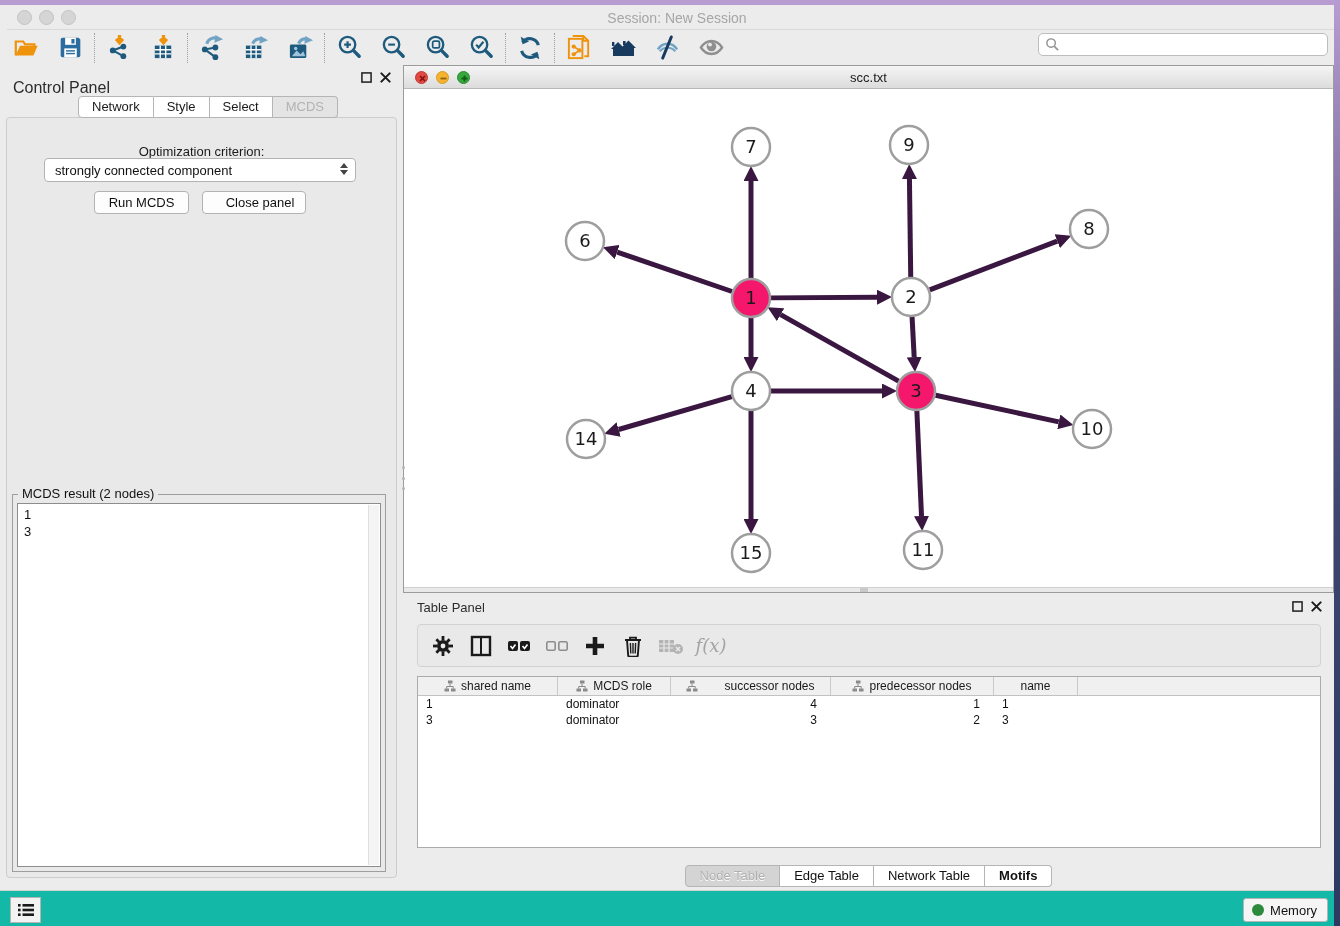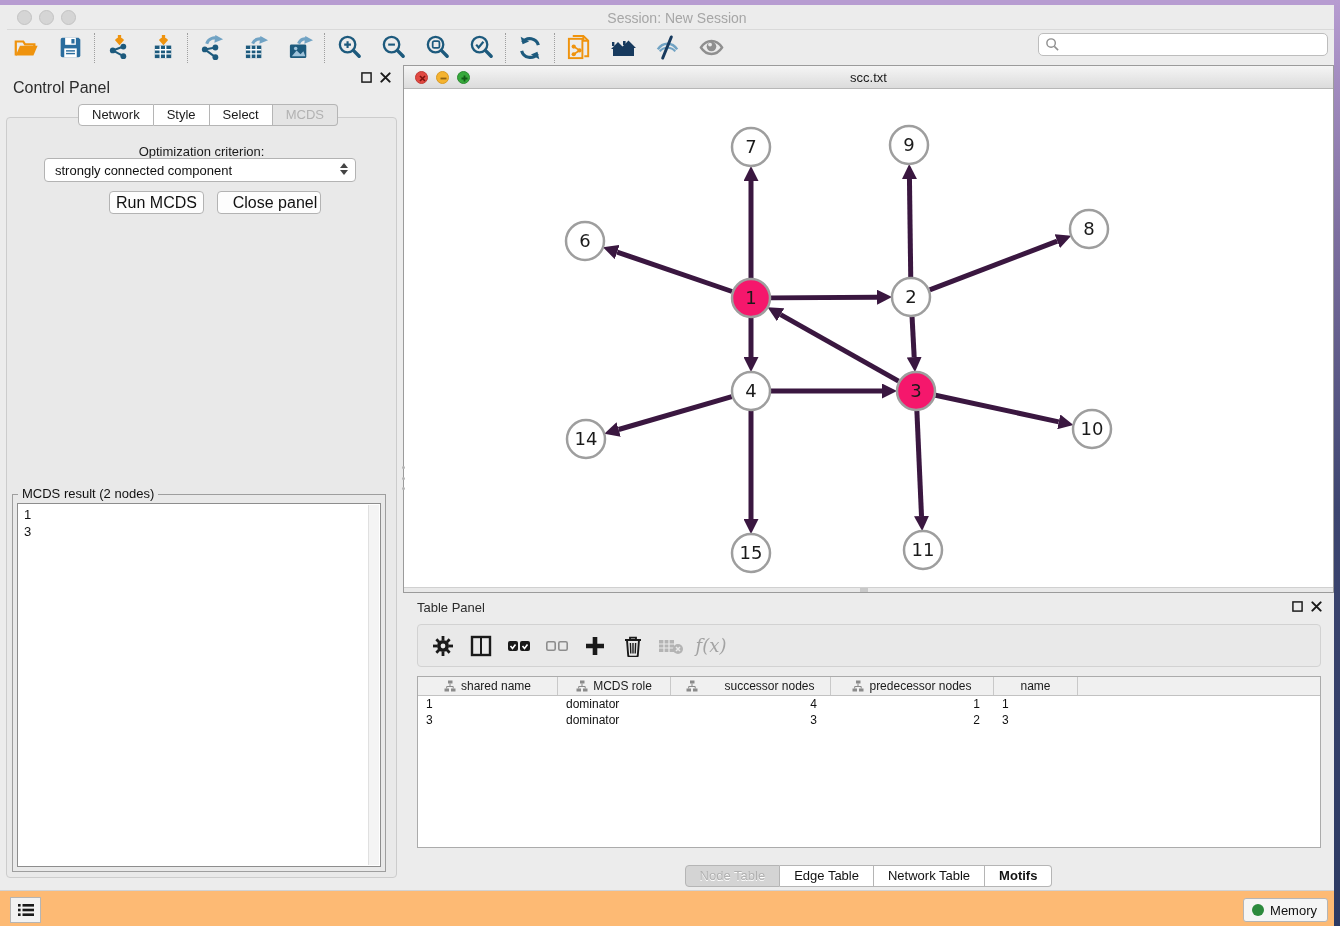--- a/index.html
+++ b/index.html
@@ -34,32 +34,32 @@
   .panel-head .ph-title { position:absolute; left:13px; top:14px; font-size:16px; color:#2c2c2c; }
   .win-btns { position:absolute; right:12px; top:7px; display:flex; gap:8px; align-items:center; }
   .cp-body { position:absolute; left:6px; top:52px; width:391px; height:761px; background:#e9e9e9;
              border:1px solid #cccccc; border-radius:4px; }
   .tabgroup { position:absolute; display:flex; z-index:5; }
   .tabgroup .tab { height:22px; line-height:20px; padding:0 13px; font-size:13px; color:#1a1a1a;
                    background:#ffffff; border:1px solid #b5b5b5; border-left:none; text-align:center; }
   .tabgroup .tab:first-child { border-left:1px solid #b5b5b5; border-radius:4px 0 0 4px; }
   .tabgroup .tab:last-child { border-radius:0 4px 4px 0; }
   .tabgroup .tab.sel { background:#e4e4e4; color:#b2b2b2; }
-  .cp-tabs { left:78px; top:39px; }
+  .cp-tabs { left:78px; top:31px; }
 
   .opt-label { position:absolute; left:0; top:79px; width:100%; text-align:center; font-size:13px; color:#1a1a1a; }
   .dropdown { position:absolute; left:44px; top:93px; width:312px; height:24px; background:#fff;
               border:1px solid #b3b3b3; border-radius:4px; font-size:13px; color:#111;
               display:flex; align-items:center; padding:0 22px 0 10px; }
   .dd-arrows { position:absolute; right:7px; top:4px; display:flex; flex-direction:column; gap:2px; }
   .dd-arrows i { display:block; width:0; height:0; border-left:4px solid transparent; border-right:4px solid transparent; }
   .dd-up { border-bottom:5px solid #444; }
   .dd-down { border-top:5px solid #444; }
   .cp-btn { position:absolute; top:126px; height:23px; background:#fdfdfd; border:1px solid #b3b3b3;
-            border-radius:4px; font-size:16px; color:#111; text-align:center; line-height:21px;margin-left:15px; }
+            border-radius:4px; font-size:13px; color:#111; text-align:center; line-height:21px; }
   .btn-run { left:94px; width:95px; }
   .btn-close { left:202px; width:104px;padding-left:12px; }
 
   .groupbox { position:absolute; left:12px; top:429px; width:374px; height:378px;
               border:1px solid #9e9e9e; }
   .groupbox .gb-label { position:absolute; left:5px; top:-9px; background:#e9e9e9; padding:0 4px;
                         font-size:13px; color:#111; }
   .gb-text { position:absolute; left:4px; top:8px; right:4px; bottom:4px; background:#fff;
              border:1px solid #8d8d8d; font-size:13px; color:#111; padding:2px 0 0 6px; line-height:17px; }
   .gb-scroll { position:absolute; right:1px; top:1px; bottom:1px; width:11px; background:#f4f4f4;
@@ -100,21 +100,21 @@
   .col0{width:140px;} .col1{width:113px;} .col2{width:160px;gap:26px;} .col3{width:163px;} .col4{width:84px;}
 
   .tp-tabs { position:absolute; left:0; top:272px; width:100%; display:flex; justify-content:center; }
   .tp-tabs .tab { height:22px; line-height:20px; padding:0 14px; font-size:13px; background:#fff; color:#111;
                   border:1px solid #b5b5b5; border-left:none; }
   .tp-tabs .tab:first-child { border-left:1px solid #b5b5b5; border-radius:4px 0 0 4px; }
   .tp-tabs .tab:last-child { border-radius:0 4px 4px 0;font-weight:bold; }
   .tp-tabs .tab.sel { background:#d4d4d4; color:#b0b0b0; text-shadow:0 1px 0 #fff; }
 
   
-  .statusbar { position:absolute; left:0; top:890px; width:1340px; height:36px; background:#fdba74;
+  .statusbar { position:absolute; left:0; top:890px; width:1340px; height:36px; background:#14b8a6;
                border-top:1px solid #d2d2d2; }
   .sb-left-btn { position:absolute; left:10px; top:6px; width:31px; height:26px; background:#f2f2f2;
                  border:1px solid #b5b5b5; display:flex; align-items:center; justify-content:center; }
   .sb-mem-btn { position:absolute; right:12px; top:7px; height:24px; padding:0 10px 0 8px; background:#f5f5f5;
                 border:1px solid #b5b5b5; border-radius:3px; display:flex; align-items:center; gap:6px;
                 font-size:13px; color:#111; }
   .mem-dot { width:12px; height:12px; border-radius:50%; background:#2c8a3d; }
 </style>
 </head>
 <body>

